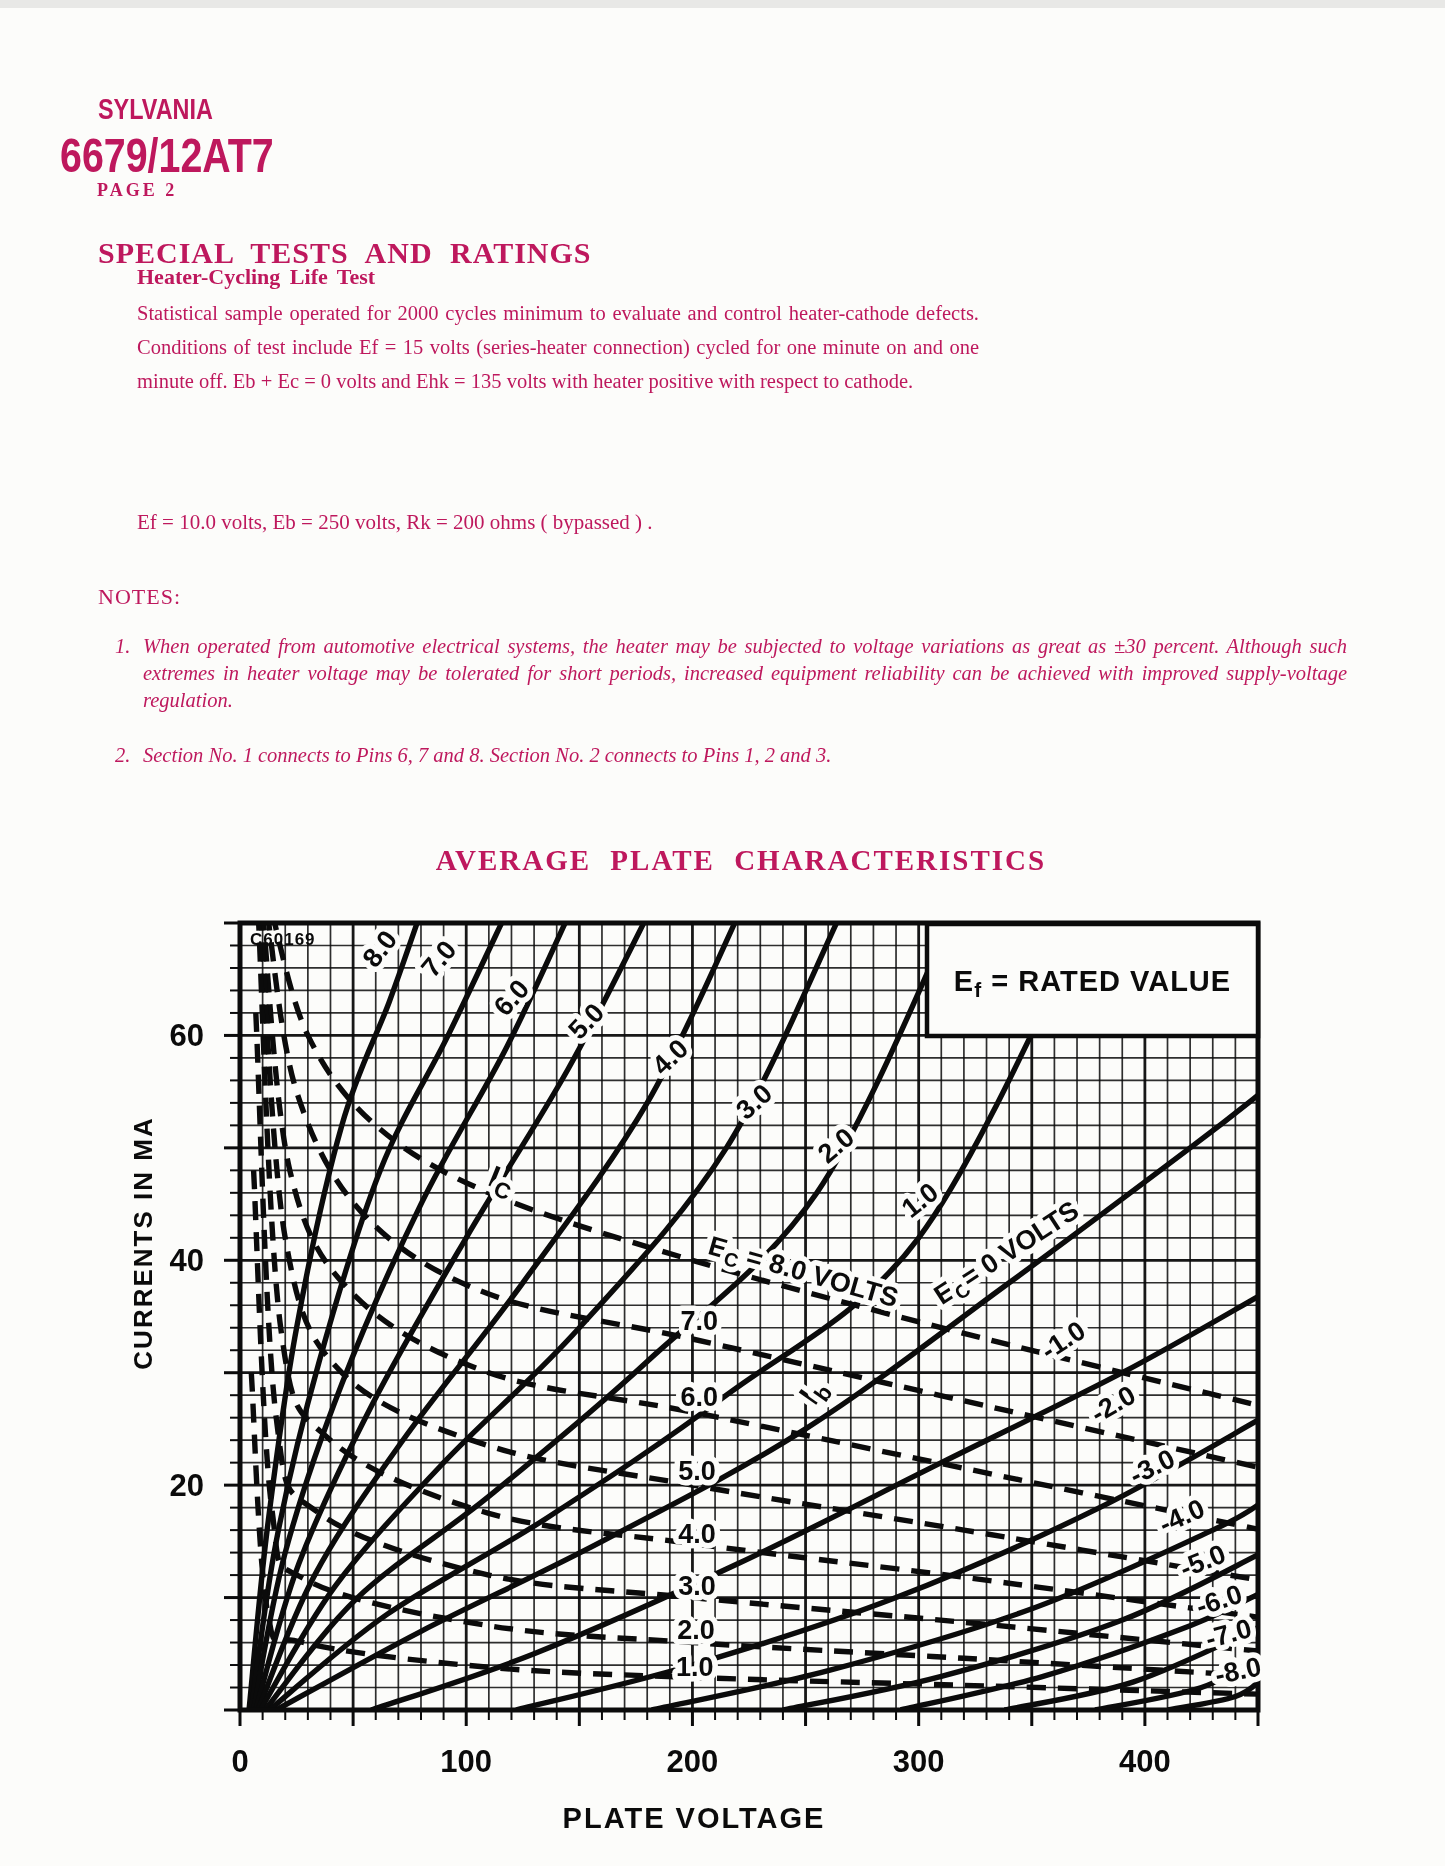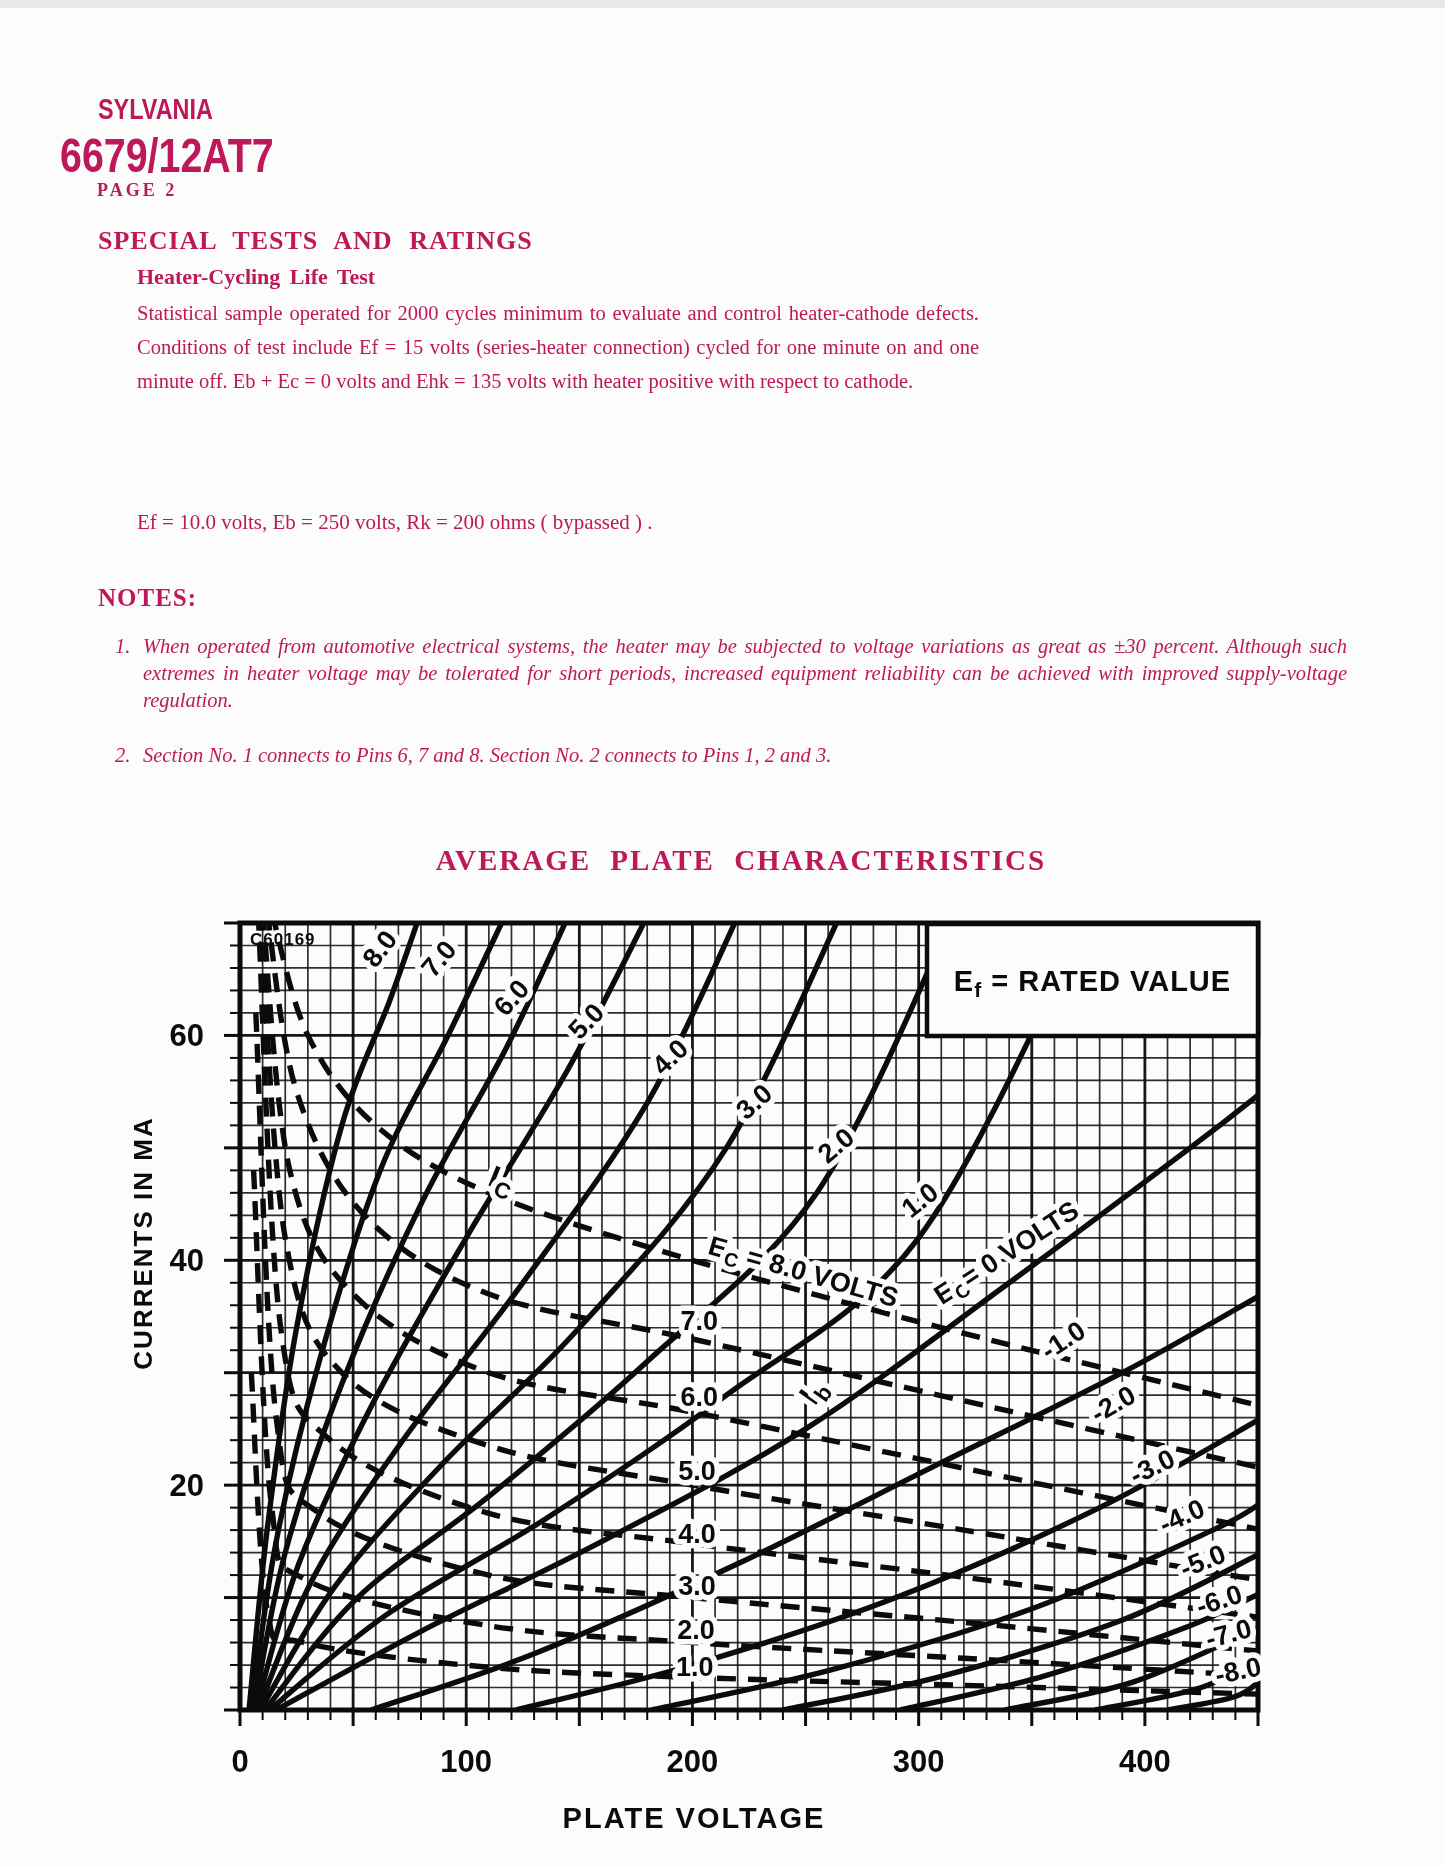--- a/index.html
+++ b/index.html
@@ -23,22 +23,22 @@
     left:60px;top:120px;
     font-family:"Liberation Sans",sans-serif;
     font-weight:700;font-size:48px;letter-spacing:0px;
     transform:scaleX(0.82);transform-origin:left top;
   }
   .page-label{
     left:97px;top:172px;
     font-weight:700;font-size:18px;letter-spacing:3px;
   }
   .sec-heading{
-    left:98px;top:218px;
-    font-weight:700;font-size:26px;letter-spacing:1px;word-spacing:9px;
+    left:98px;top:228px;
+    font-weight:700;font-size:30px;letter-spacing:1px;word-spacing:9px;
   }
   .sub-heading{
     left:137px;top:256px;
     font-weight:700;font-size:22px;word-spacing:4px;
   }
   .body-par{
     left:137px;top:288px;width:842px;
     font-size:20.5px;line-height:34px;text-align:justify;
   }
   .trans-row{
@@ -47,21 +47,21 @@
     font-size:21px;
   }
   .trans-label{font-weight:700;white-space:nowrap;}
   .trans-dots{margin-left:14px;letter-spacing:12px;white-space:nowrap;}
   .trans-value{margin-left:auto;white-space:nowrap;}
   .trans-cond{
     left:137px;top:502px;font-size:21px;
   }
   .notes-heading{
     left:98px;top:576px;
-    font-weight:700;font-size:25px;letter-spacing:1px;
+    font-weight:400;font-size:22px;letter-spacing:1px;
   }
   .note{
     left:115px;display:flex;
     font-style:italic;font-size:20.5px;line-height:27px;
   }
   .note-1{top:625px;width:1232px;}
   .note-2{top:734px;width:1232px;}
   .note-num{width:28px;flex:0 0 28px;}
   .note-text{flex:1;text-align:justify;}
   .chart-title{

